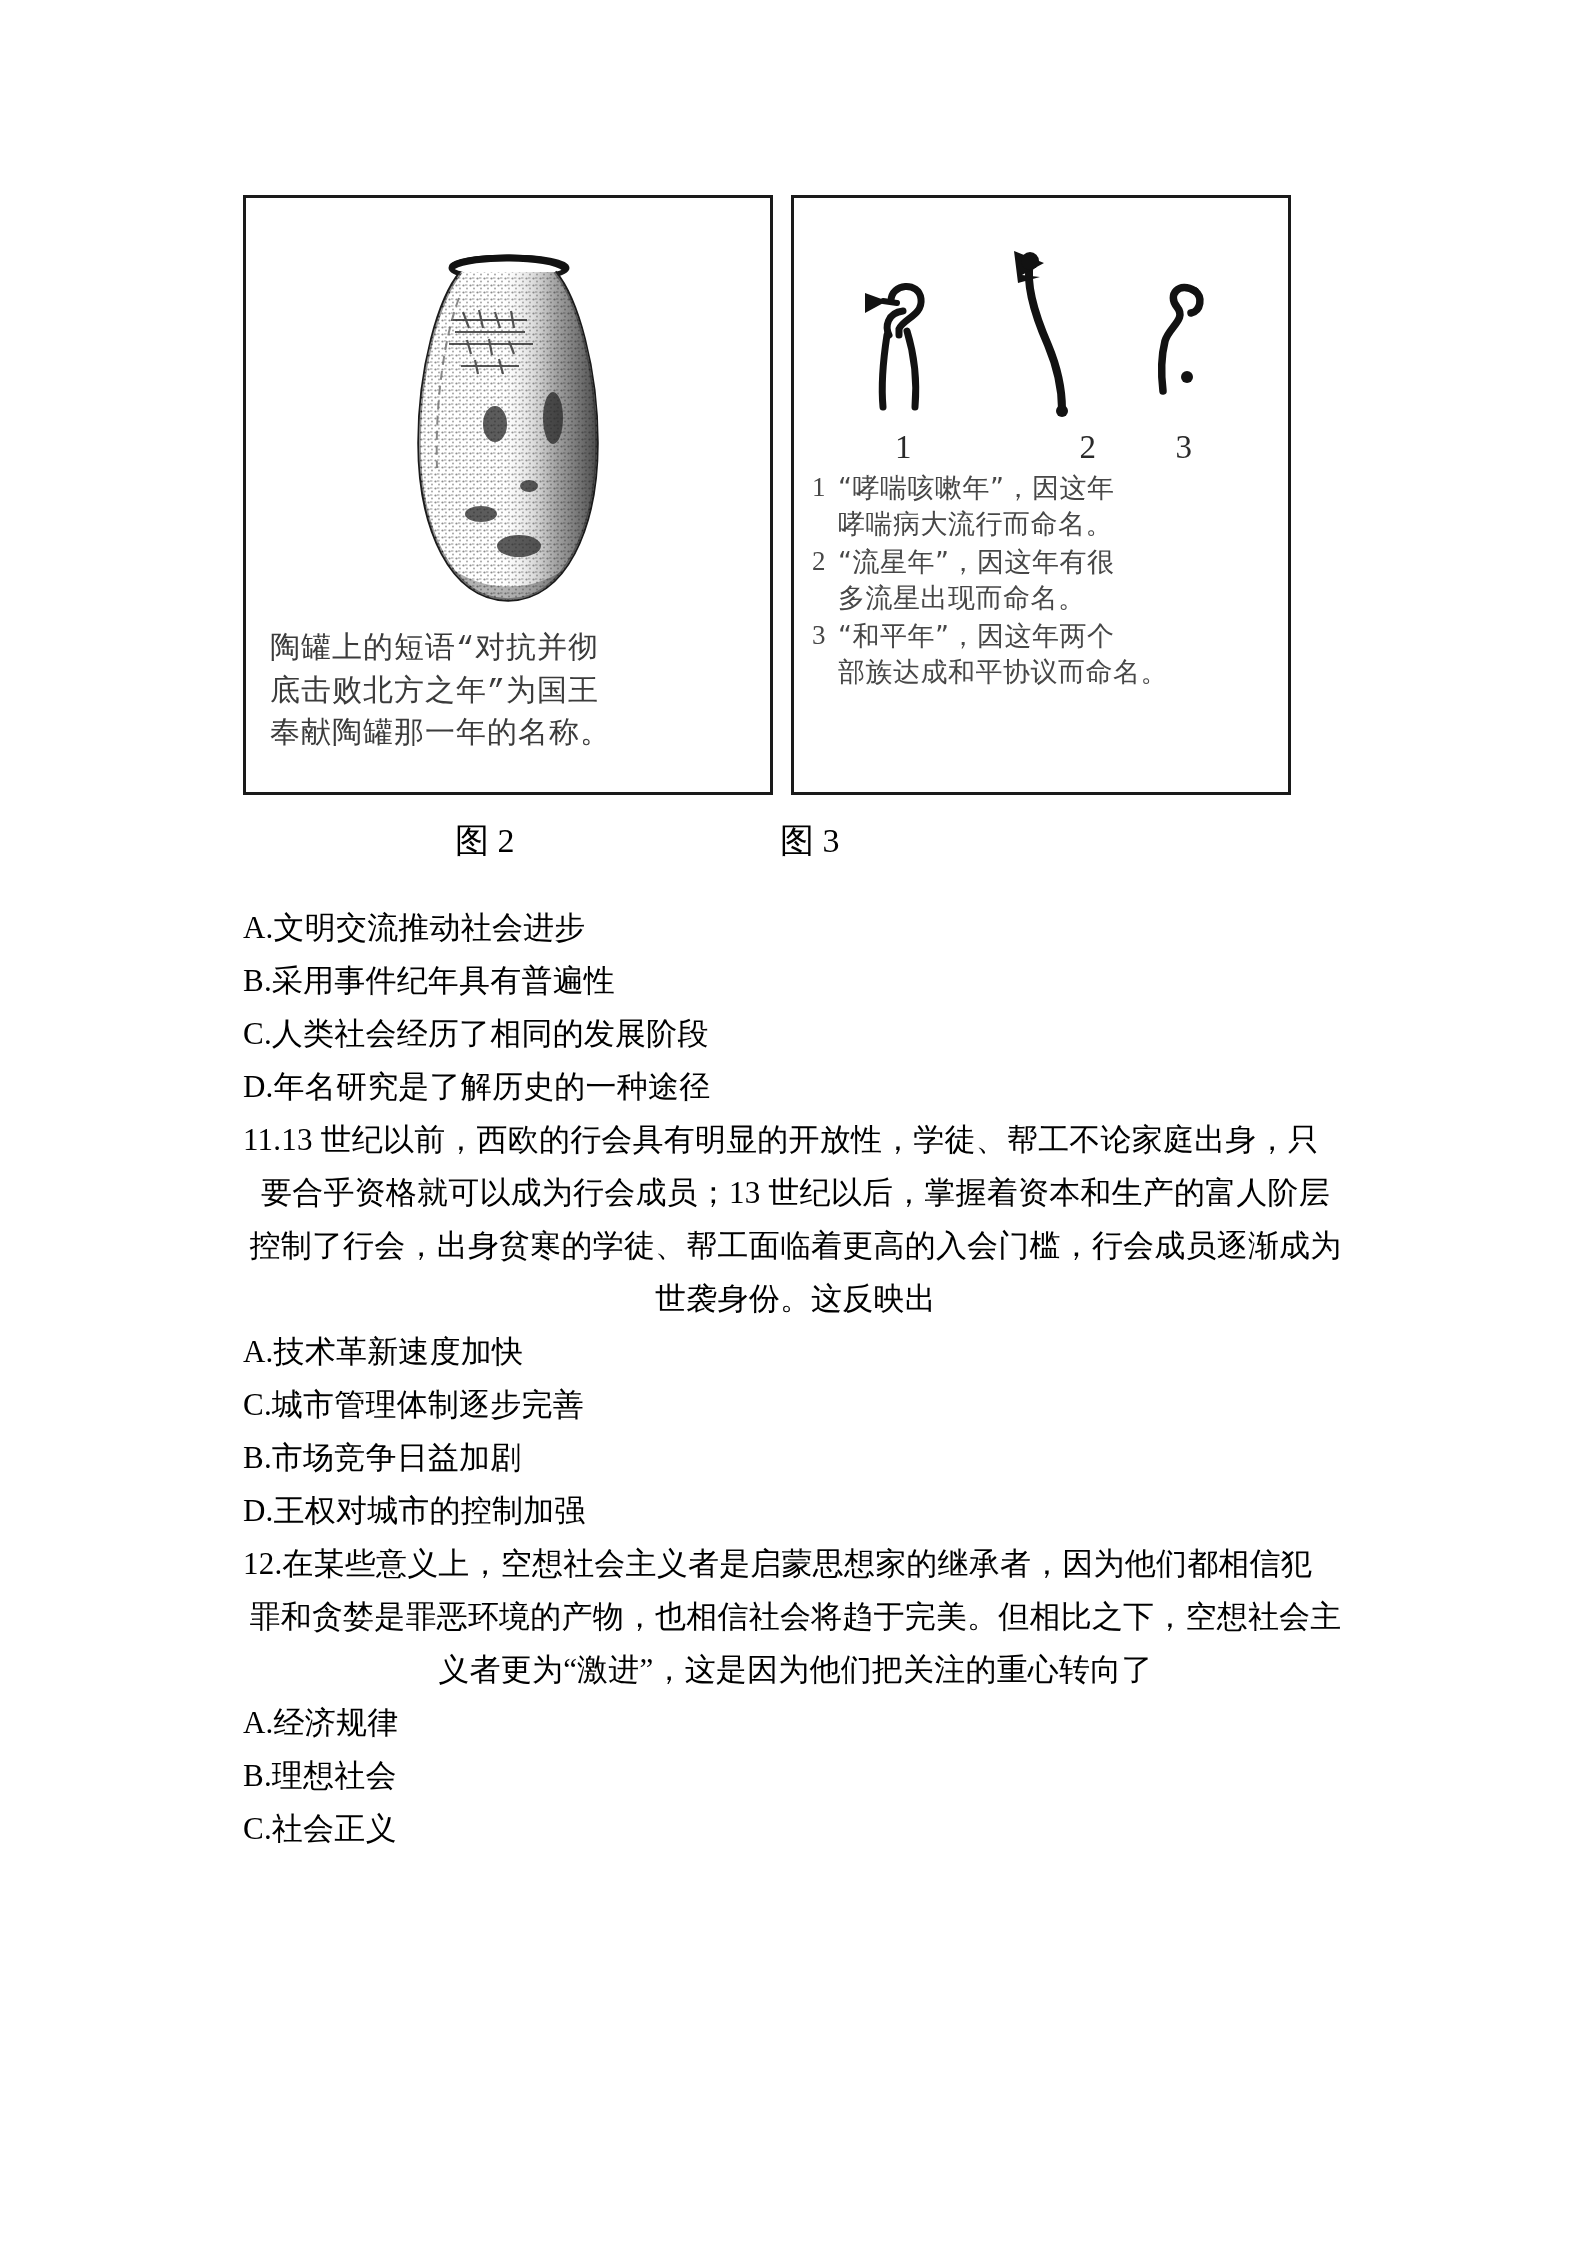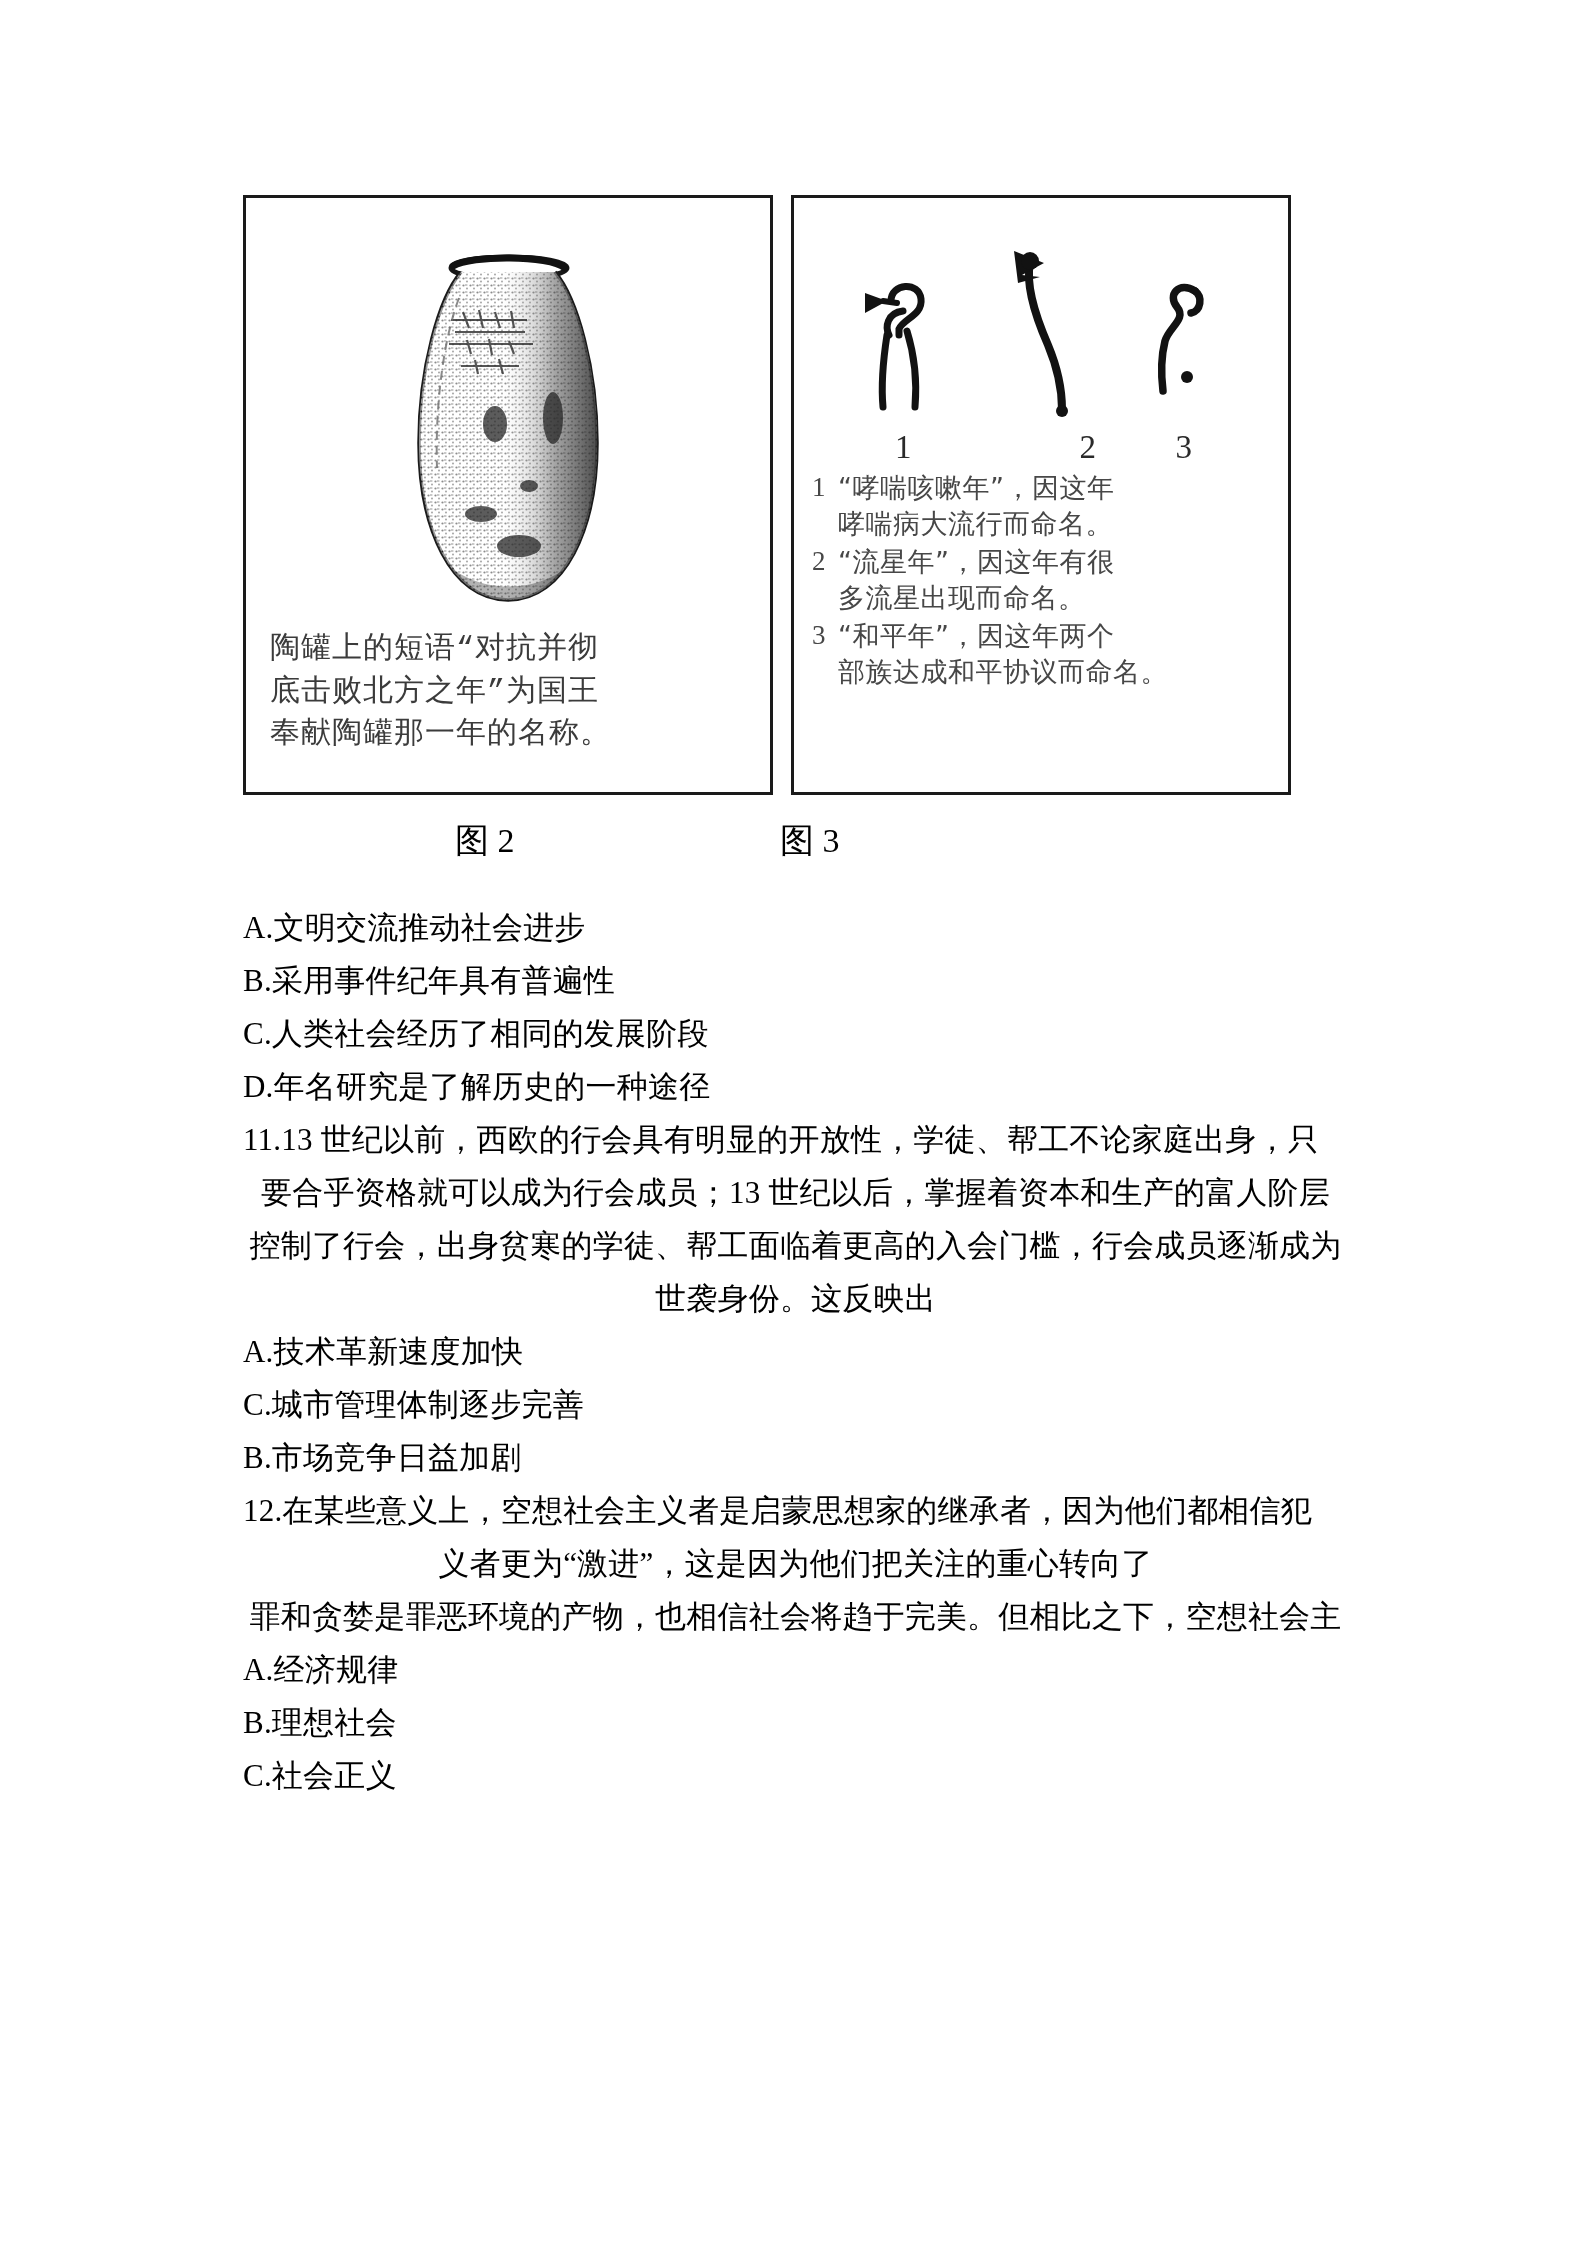--- a/index.html
+++ b/index.html
@@ -274,22 +274,23 @@
   <p class="line opt">D.年名研究是了解历史的一种途径</p>
 
   <p class="line para">11.13 世纪以前，西欧的行会具有明显的开放性，学徒、帮工不论家庭出身，只</p>
   <p class="line cont">要合乎资格就可以成为行会成员；13 世纪以后，掌握着资本和生产的富人阶层</p>
   <p class="line cont">控制了行会，出身贫寒的学徒、帮工面临着更高的入会门槛，行会成员逐渐成为</p>
   <p class="line cont">世袭身份。这反映出</p>
 
   <p class="line opt">A.技术革新速度加快</p>
   <p class="line opt">C.城市管理体制逐步完善</p>
   <p class="line opt">B.市场竞争日益加剧</p>
+  <p class="line opt">D.王权对城市的控制加强</p>
 
   <p class="line para">12.在某些意义上，空想社会主义者是启蒙思想家的继承者，因为他们都相信犯</p>
+  <p class="line cont">罪和贪婪是罪恶环境的产物，也相信社会将趋于完美。但相比之下，空想社会主</p>
   <p class="line cont">义者更为“激进”，这是因为他们把关注的重心转向了</p>
-  <p class="line cont">罪和贪婪是罪恶环境的产物，也相信社会将趋于完美。但相比之下，空想社会主</p>
 
   <p class="line opt">A.经济规律</p>
   <p class="line opt">B.理想社会</p>
   <p class="line opt">C.社会正义</p>
 
 </div>
 
 </body></html>

